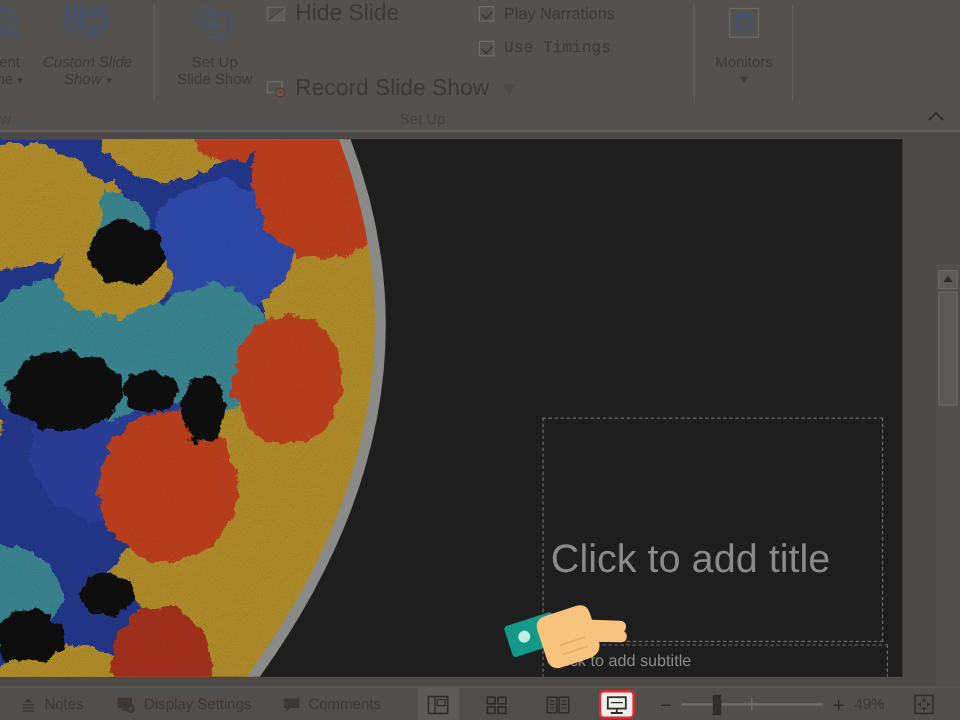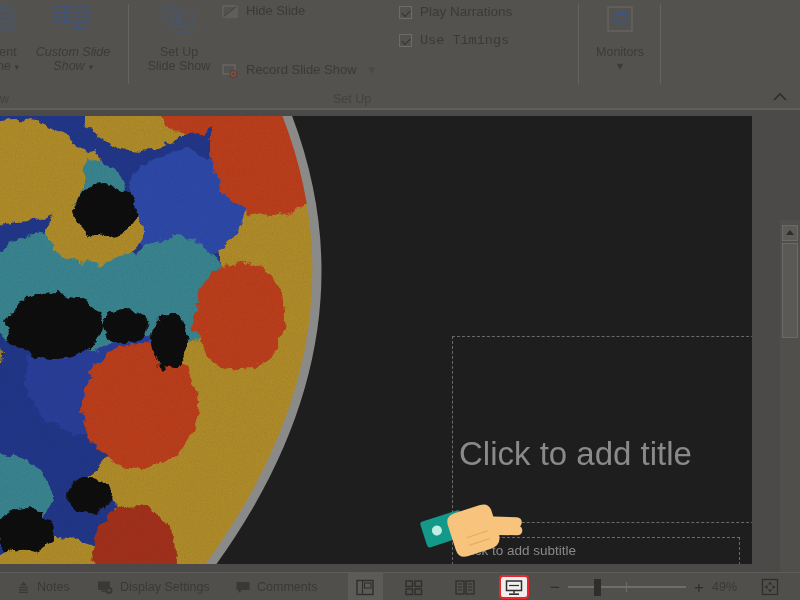--- a/index.html
+++ b/index.html
@@ -22,22 +22,22 @@
 
   .bigbtn {
     position:absolute; text-align:center;
     color:#3b3a39; font-size:12.5px; line-height:14px;
   }
   .bigbtn .glyph { display:block; margin:0 auto 4px auto; }
   .bigbtn .cap { display:block; white-space:nowrap; color:#3c3b3a; }
   .cap .car { font-size:9px; }
 
   .smallitem {
-    position:absolute; display:flex; 
-    color:#3b3a39; font-size:13px; white-space:nowrap;
+    position:absolute; display:flex; align-items:center;
+    color:#3b3a39; font-size:19px; white-space:nowrap;
   }
   .smallitem .ico { width:18px; height:18px; margin-right:7px; flex:none; }
   .smallitem .lbl { line-height:16px; }
 
   .cbrow { position:absolute; display:flex; align-items:center; color:#3b3a39; font-size:13.5px; white-space:nowrap; }
   .cbbox {
     width:13px; height:13px; border:1px solid #6e6c69; margin-right:8px;
     position:relative; flex:none; background:transparent;
   }
   .cbbox.checked::after {
@@ -59,21 +59,21 @@
   #slide {
     position:absolute; left:0; top:6px; width:752px; height:448px;
     background:#1e1e1e; overflow:hidden;
   }
   #mosaic { position:absolute; left:-160px; top:-40px; width:580px; height:540px; }
 
   .ph {
     position:absolute; border:1px dashed #6a6a6a;
   }
   #ph-title {
-    left:452px; top:220px; width:347px; height:187px;
+    left:452px; top:232px; width:284px; height:187px;
   }
   #ph-title .txt {
     position:absolute; left:6px; top:93px; right:4px;
     font-size:33px; line-height:47px; color:#8a8a8a; font-weight:300;
   }
   #ph-subtitle {
     left:452px; top:421px; width:288px; height:78px;
   }
   #ph-subtitle .txt {
     position:absolute; left:6px; top:4px; right:4px;
@@ -197,21 +197,21 @@
       <svg width="18" height="18" viewBox="0 0 18 18">
         <rect x="2" y="3" width="12" height="9" fill="none" stroke="#6a6864" stroke-width="1.3"></rect>
         <circle cx="12.5" cy="12" r="3.6" fill="#6b5a52" stroke="#5a3a30" stroke-width="1"></circle>
         <circle cx="12.5" cy="12" r="1.5" fill="#7d3b28"></circle>
       </svg>
     </span>
     <span class="lbl">Record Slide Show</span>
     <span class="car" style="margin-left:12px; color:#4a4947;">▾</span>
   </div>
 
-  <div class="cbrow" style="left:399px; top:4px;align-items:flex-end;">
+  <div class="cbrow" style="left:399px; top:4px;">
     <span class="cbbox checked"></span>
     <span>Play Narrations</span>
   </div>
   <div class="cbrow" style="left:399px; top:33px;font-family:Liberation Mono, monospace;">
     <span class="cbbox checked"></span>
     <span>Use Timings</span>
   </div>
 
   <div class="rb-sep" style="left:578px;"></div>
 

